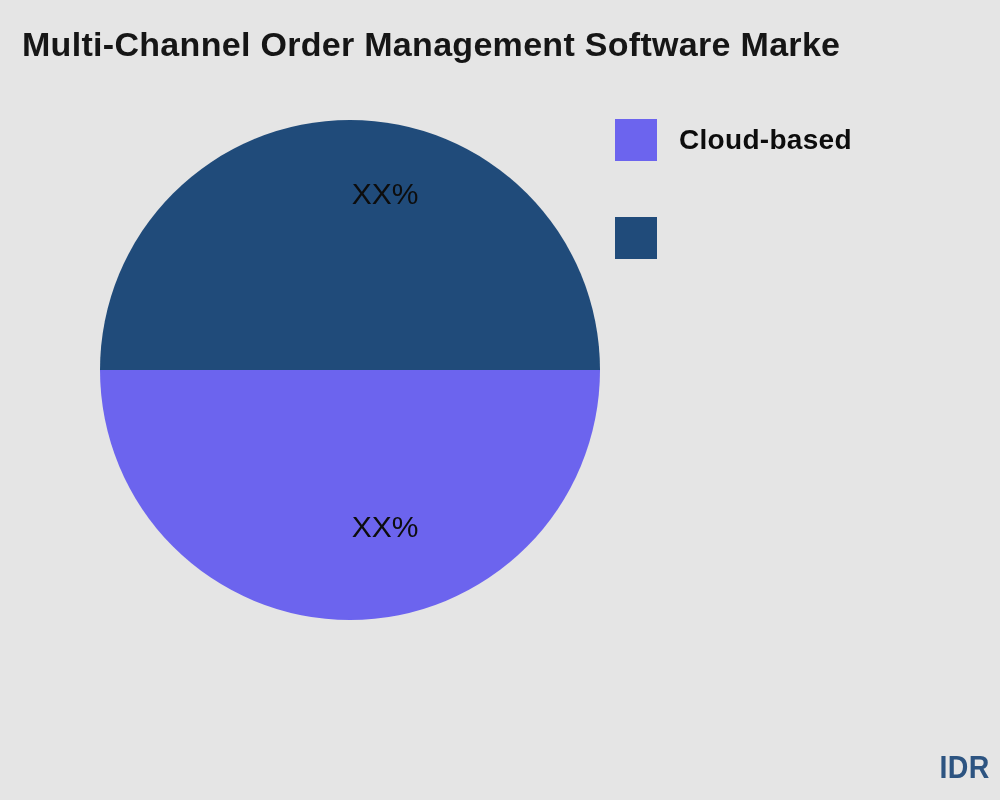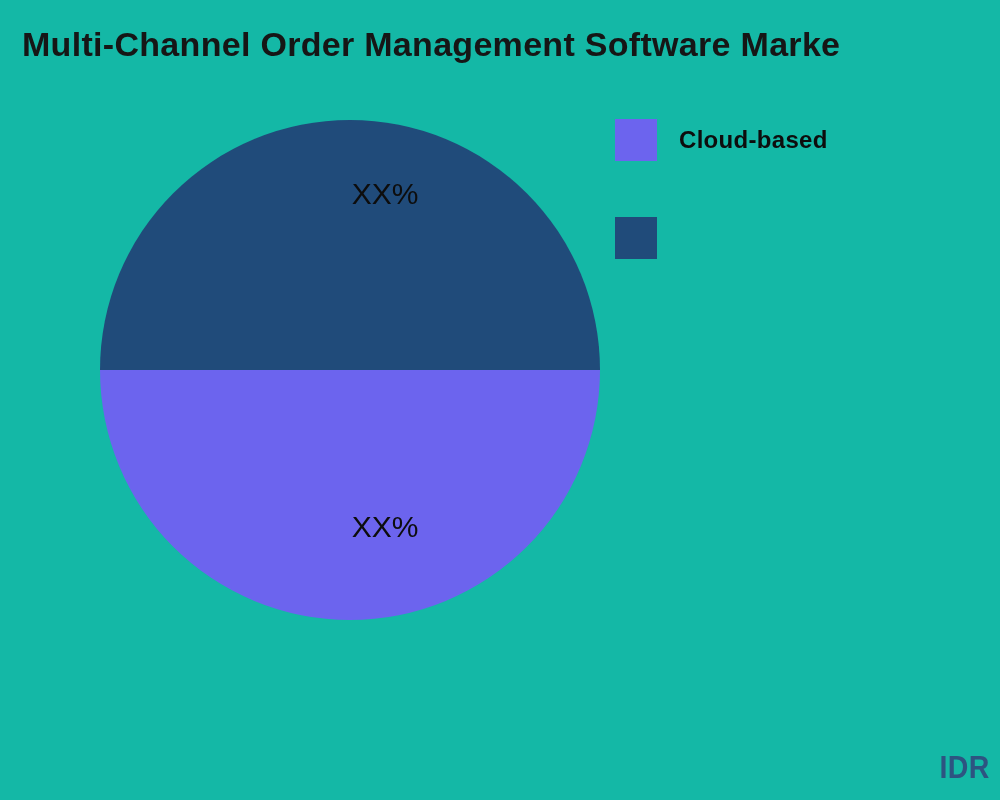--- a/index.html
+++ b/index.html
@@ -5,21 +5,21 @@
   html, body {
     margin: 0;
     padding: 0;
     background: #ffffff;
     font-family: "Liberation Sans", sans-serif;
   }
   .canvas {
     position: relative;
     width: 1000px;
     height: 800px;
-    background: #14b8a6;
+    background: #e5e5e5;
     overflow: hidden;
   }
   .chart-title {
     position: absolute;
     left: 22px;
     top: 26px;
     width: 1000px;
     font-size: 34px;
     font-weight: 700;
     color: #161616;
@@ -53,21 +53,21 @@
     display: flex;
     align-items: center;
     gap: 22px;
   }
   .legend-swatch {
     width: 42px;
     height: 42px;
     flex: 0 0 auto;
   }
   .legend-label {
-    font-size: 24px;
+    font-size: 28px;
     font-weight: 700;
     color: #0d0d0d;
     white-space: nowrap;
     letter-spacing: 0.3px;
   }
   .watermark {
     position: absolute;
     right: 10px;
     bottom: 14px;
     font-size: 31px;

